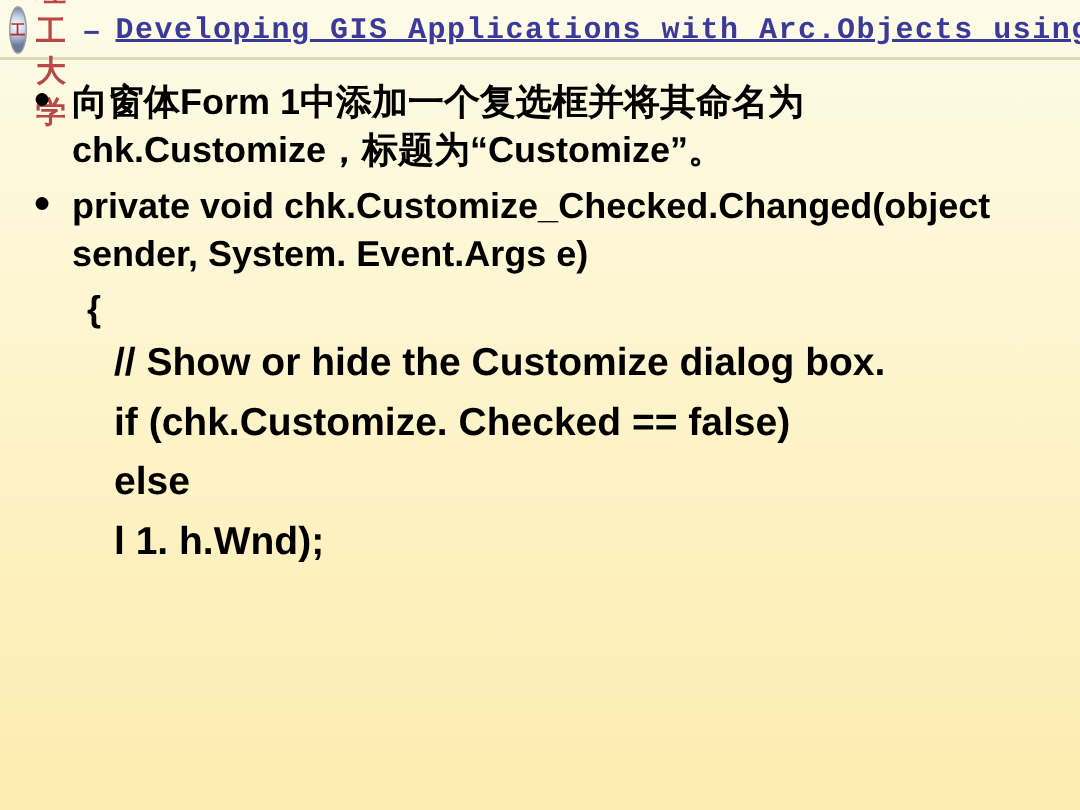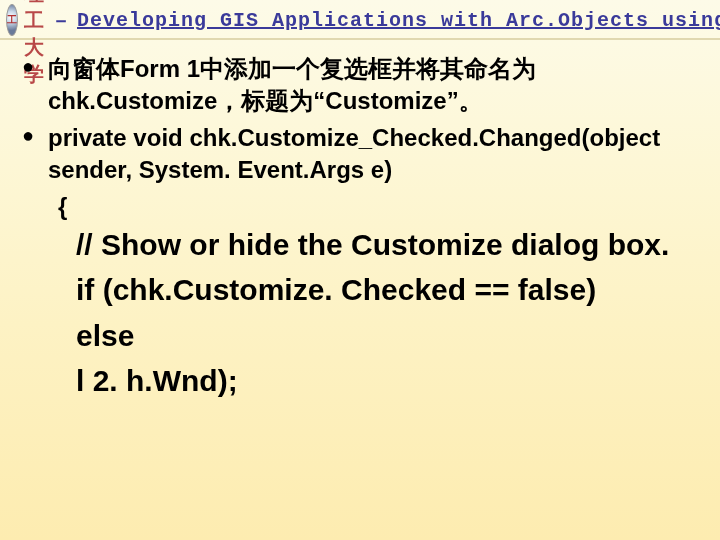--- a/index.html
+++ b/index.html
@@ -86,21 +86,21 @@
     top: 0;
     font-size: 20px;
     color: #000;
   }
   .code-body {
     padding-left: 38px;
     font-size: 24px;
   }
   .inner-code {
     padding-left: 56px;
-    font-size: 30px;
+    font-size: 26px;
     line-height: 1.45;
   }
   .inner-code div {
     margin-bottom: 2px;
   }
   .indent1 { padding-left: 16px; }
 </style>
 </head>
 <body>
 
@@ -123,18 +123,18 @@
     <div class="bullet">
       <span>private void chk.Customize_Checked.Changed(object sender, System. Event.Args e)</span>
     </div>
 
     <div class="code-body">{</div>
 
     <div class="inner-code">
       <div>// Show or hide the Customize dialog box.</div>
       <div>if (chk.Customize. Checked == false)</div>
       <div>else</div>
-      <div>l 2. h.Wnd);</div>
+      <div>l 1. h.Wnd);</div>
     </div>
 
   </div>
 
 </div>
 
 </body></html>

